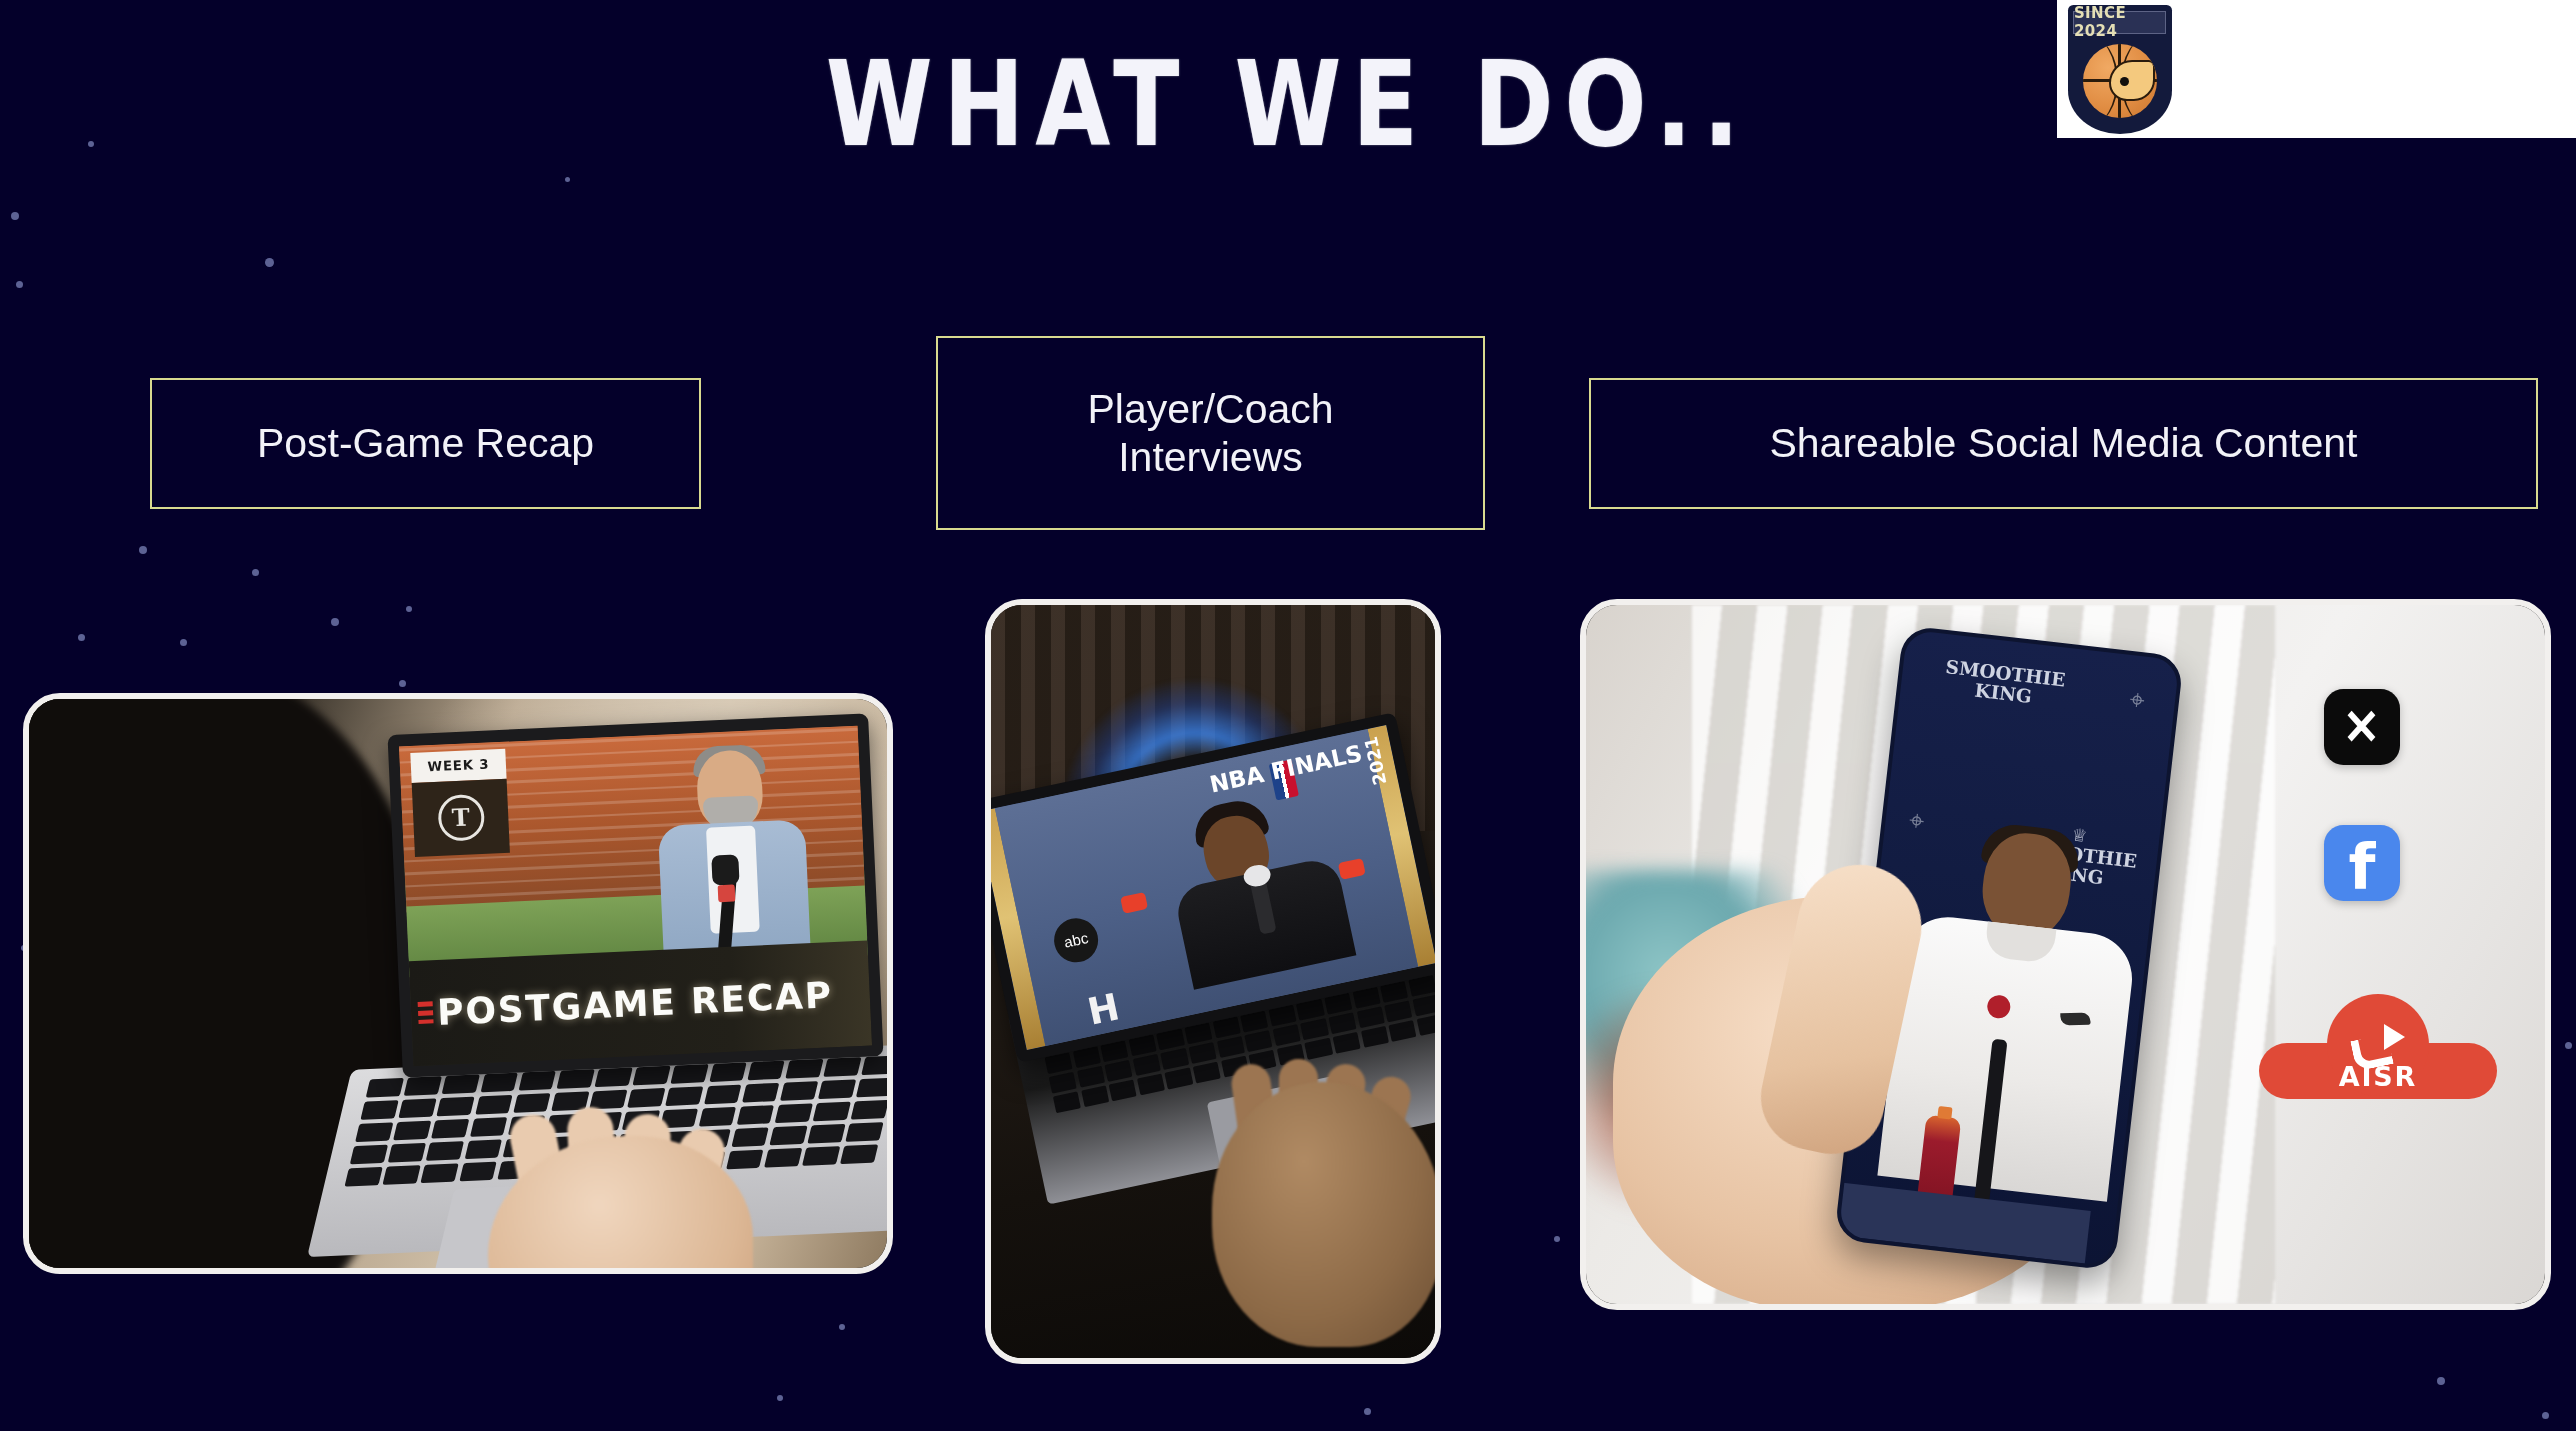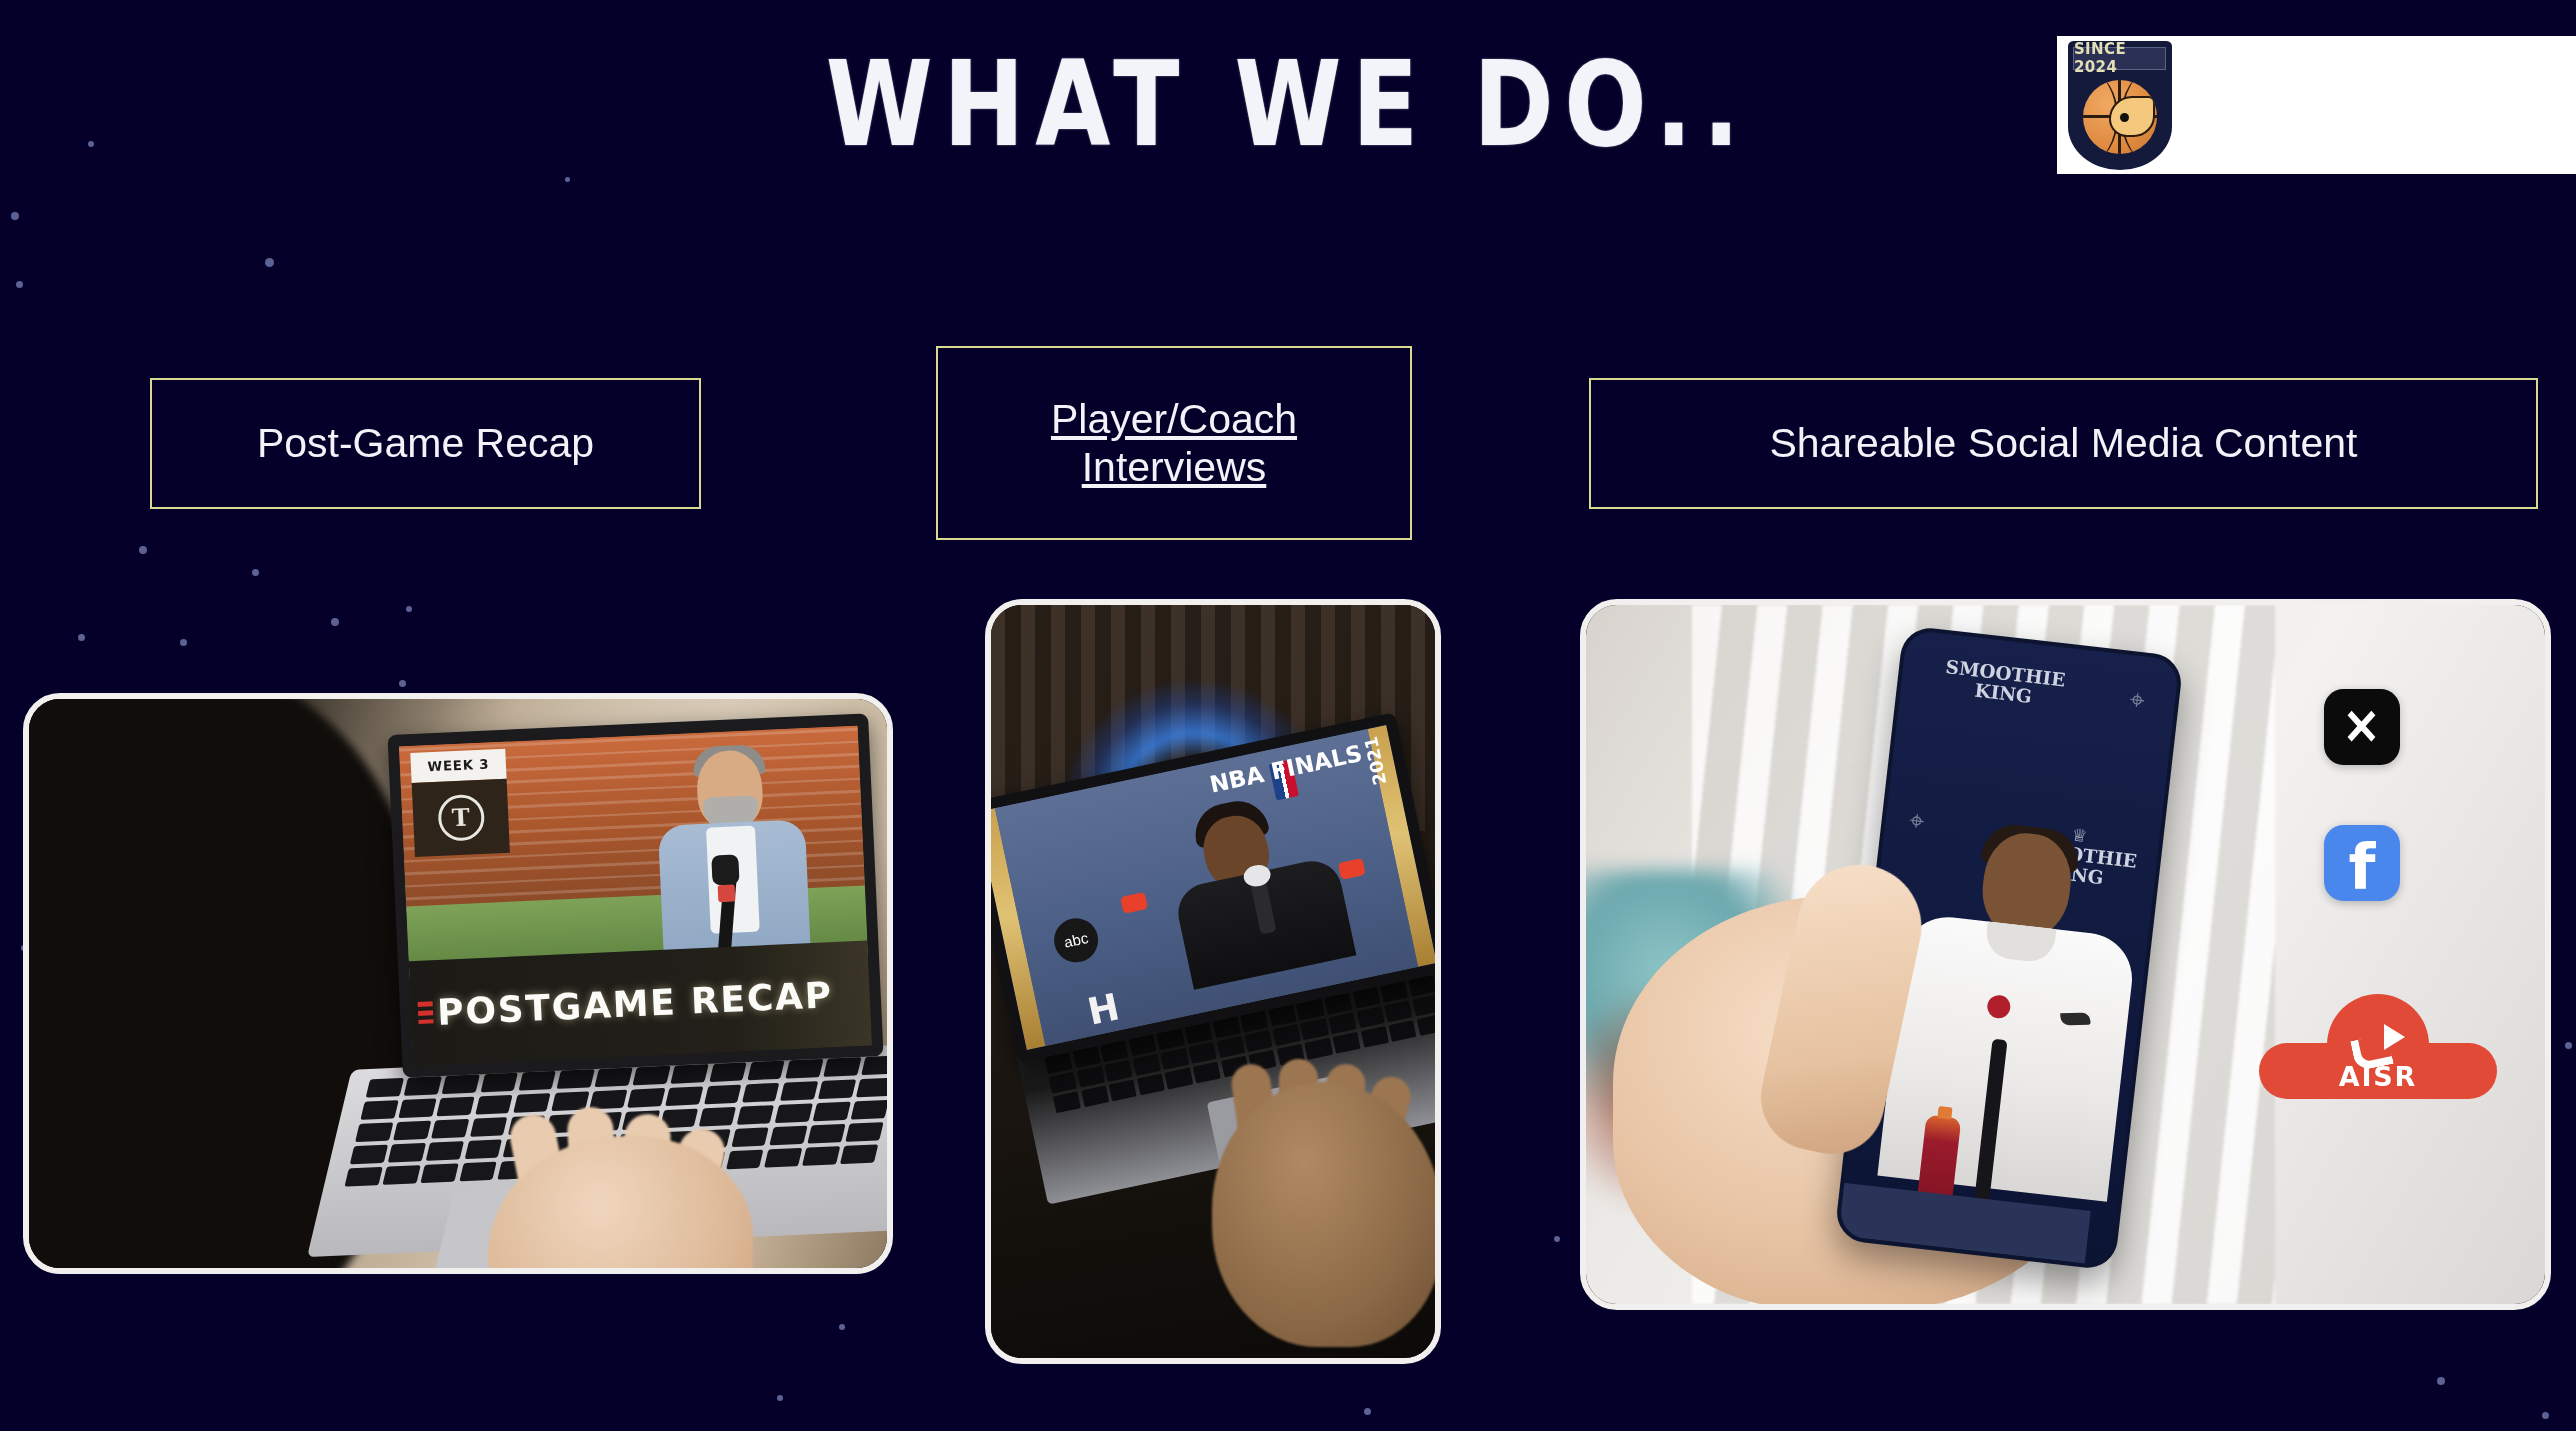--- a/index.html
+++ b/index.html
@@ -21,21 +21,20 @@
   .star { position:absolute; border-radius:50%; background:#7b83b8; opacity:.75; }
 
   
   #logo-block {
     position:absolute; top:0; left:2057px;
     width:519px; height:138px;
     background:#ffffff;
     display:flex; align-items:center;
     padding-left:10.6px;
     overflow:hidden;
-    margin-top:36px;
   }
   #shield {
     position:relative;
     width:104px; height:129px;
     flex:0 0 auto;
     background:#131a3c;
     border-radius:5.3px 5.3px 50% 50% / 5.3px 5.3px 34% 34%;
     overflow:hidden;
   }
   #shield-banner {
@@ -107,21 +106,21 @@
     background:transparent;
     display:flex; align-items:center; justify-content:center;
     text-align:center;
     color:#f2f2f8;
     font-family:"Liberation Sans", sans-serif;
     font-size:41px; font-weight:400;
     line-height:1.18;
     padding:0 12.4px;
   }
   #label-1 { left:150px;  top:378px; width:551px;  height:131px; }
-  #label-2 { left:936px; top:346px; width:476px;  height:194px;text-decoration:underline; }
+  #label-2 { left:936px; top:336px; width:549px;  height:194px; }
   #label-3 { left:1589px; top:378px; width:949px; height:131px; }
 
   
   .card {
     position:absolute;
     border:6.2px solid #f2f0ee;
     border-radius:37px;
     overflow:hidden;
     background:#111;
   }

